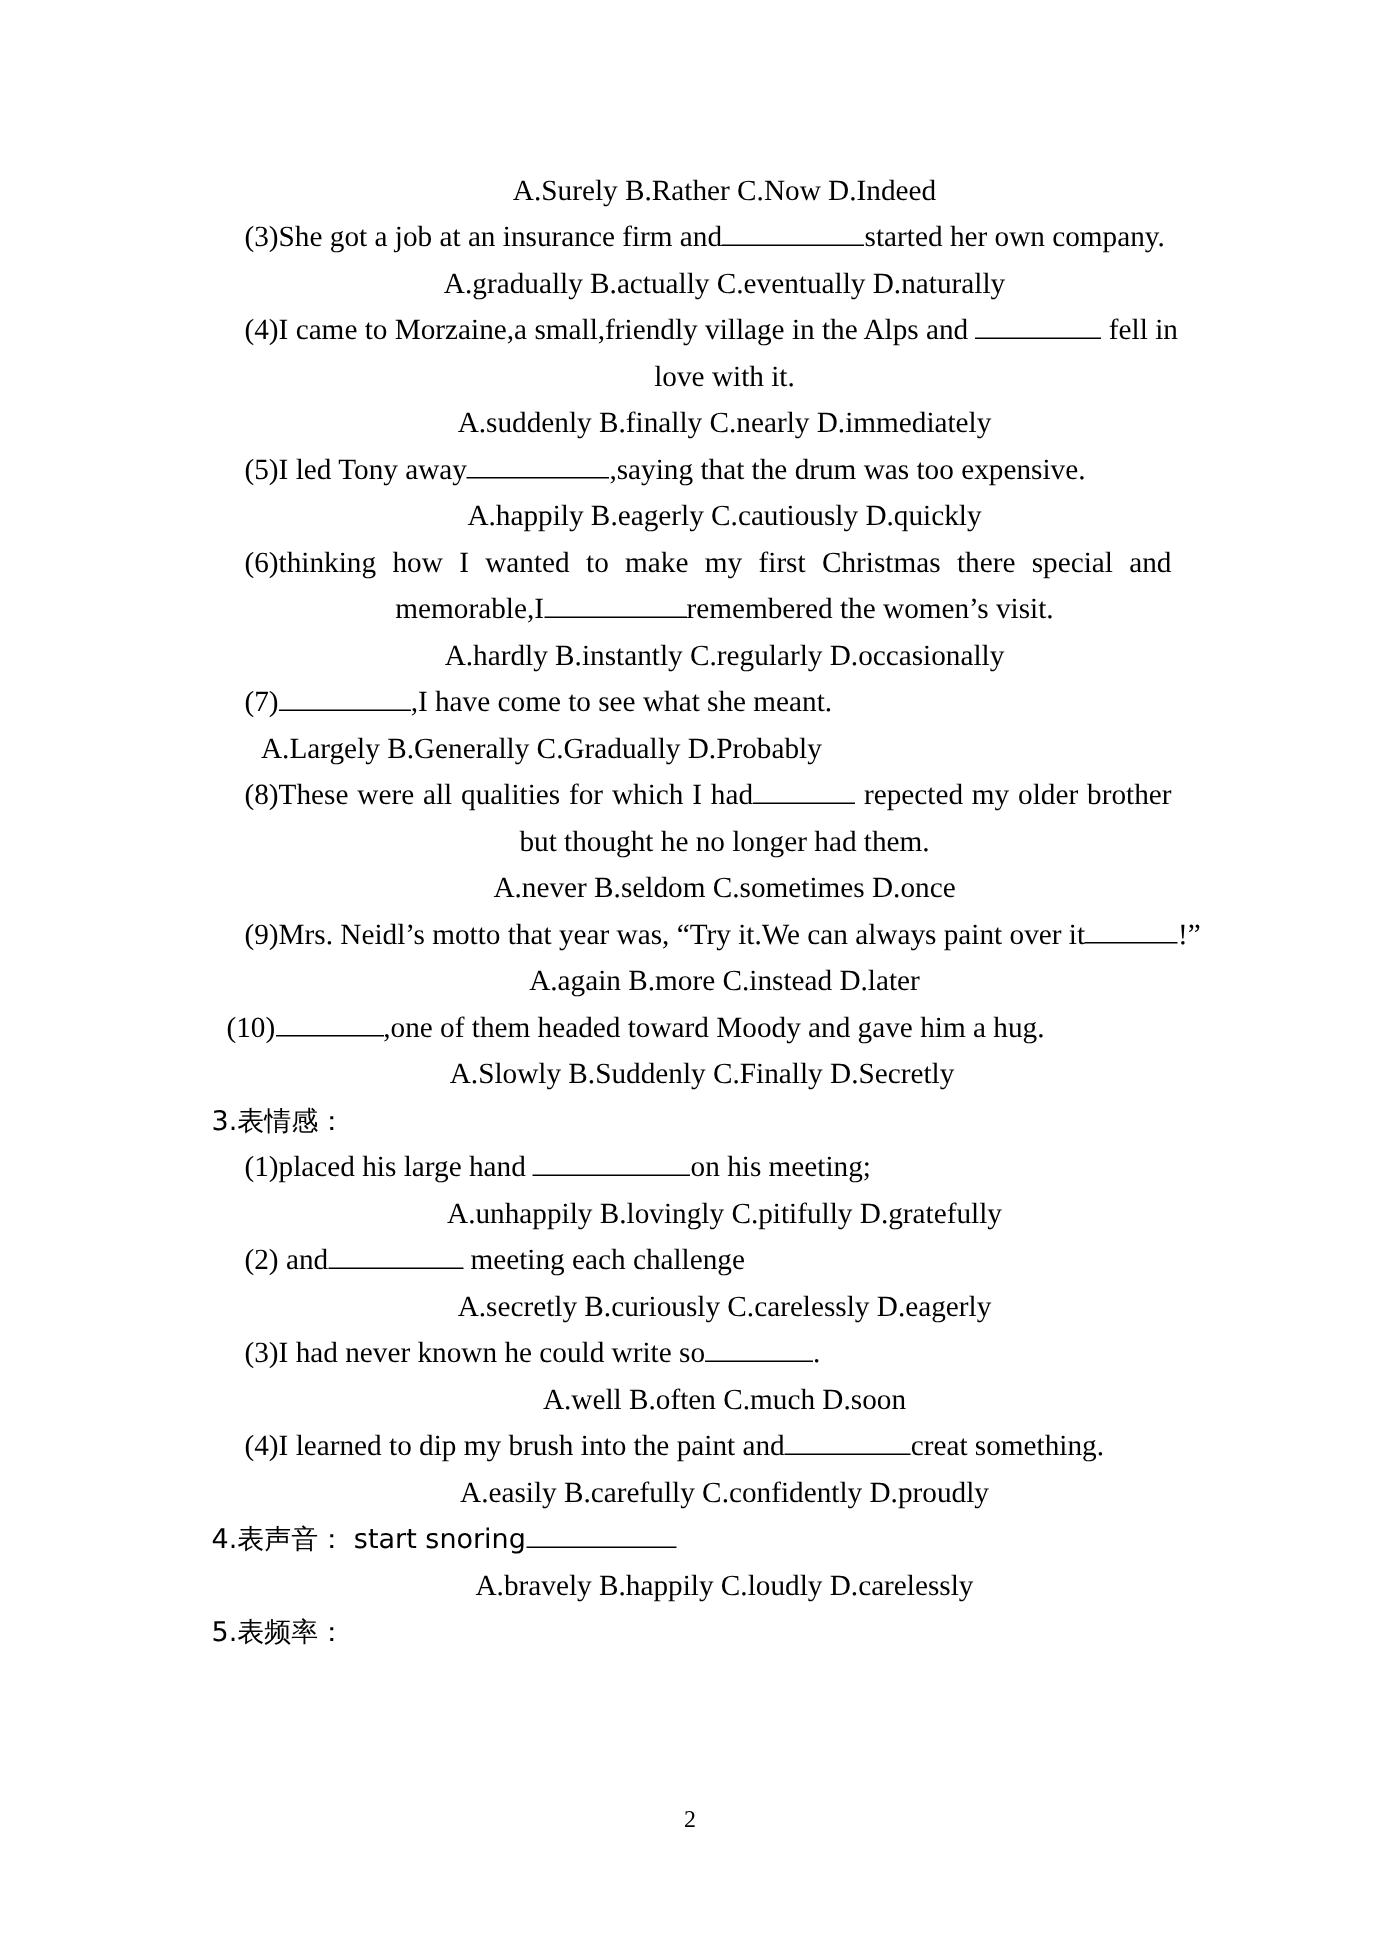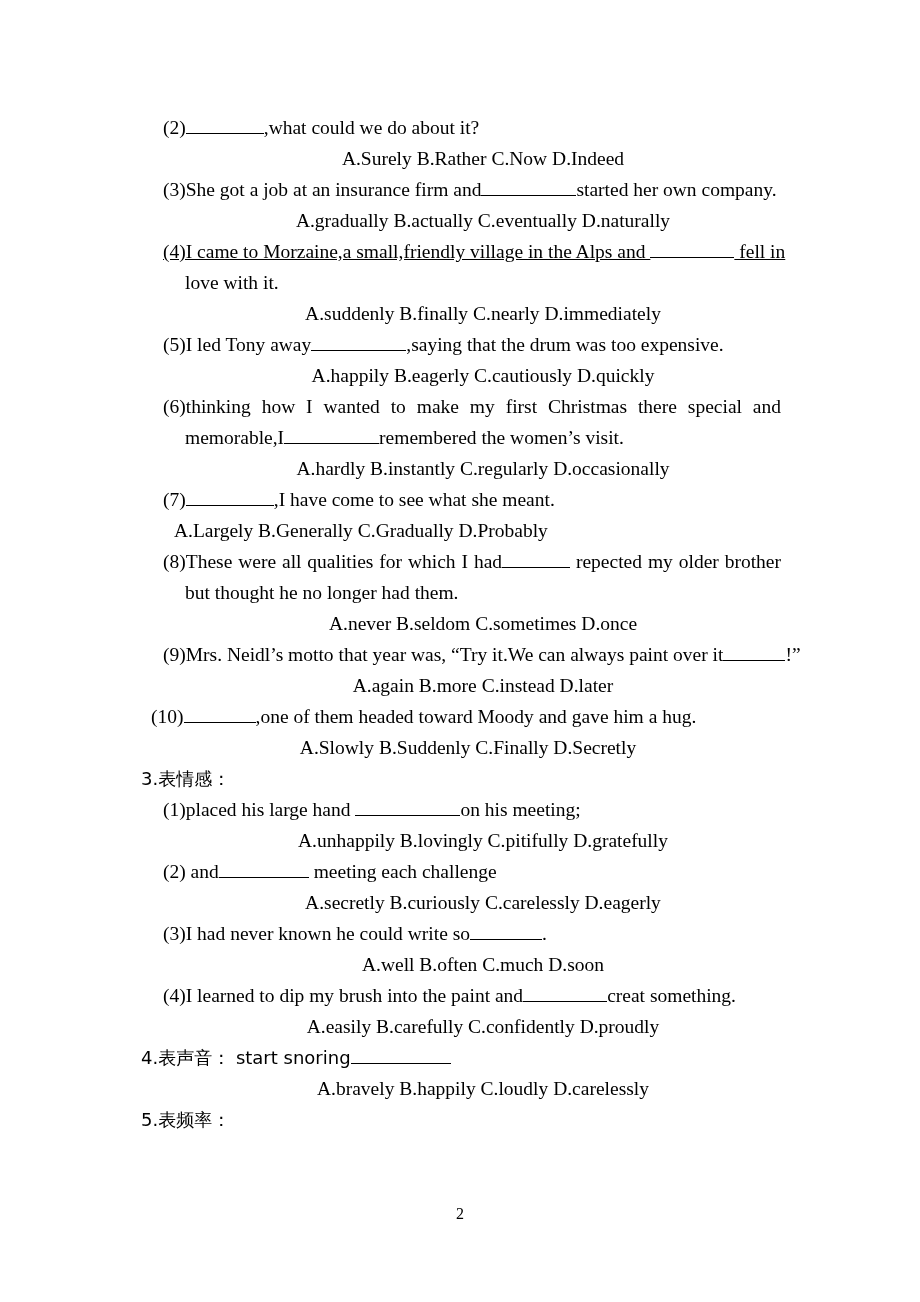--- a/index.html
+++ b/index.html
@@ -65,25 +65,25 @@
     text-align: justify;
     text-align-last: justify;
     word-spacing: 0;
   }
   
   .q-wrap {
     margin-left: 22px;
     width: 640px;
     white-space: normal;
     text-align: left;
-    text-decoration: underline;
   }
   
   .q-cont {
     margin-left: 44px;
+    text-align: center;
   }
   .opts-a { margin-left: 44px; text-align: center; }
   .opts-b { margin-left: 33px; }
 
   
   .blank {
     display: inline-block;
     border-bottom: 1px solid #000;
     height: 0.92em;
     vertical-align: baseline;
@@ -98,21 +98,20 @@
     text-align: center;
     font-size: 16px;
     font-family: "Liberation Serif", "DejaVu Serif", serif;
   }
 </style>
 </head>
 <body>
 
 <div class="page">
   <div class="content" id="content">
-      <div class="line q"><span>(2)</span><span class="blank" style="width: 78px;"></span><span>,what could we do about it?</span></div>
       <div class="line opts-a"><span>A.Surely     B.Rather     C.Now       D.Indeed</span></div>
       <div class="line q"><span>(3)She got a job at an insurance firm and</span><span class="blank" style="width: 95px;"></span><span>started her own company.</span></div>
       <div class="line opts-a"><span>A.gradually     B.actually     C.eventually       D.naturally</span></div>
       <div class="line q-wrap"><span>(4)I came to Morzaine,a small,friendly village in the Alps and </span><span class="blank" style="width: 84px;"></span><span> fell in</span></div>
       <div class="line q-cont"><span>love with it.</span></div>
       <div class="line opts-a"><span>A.suddenly    B.finally       C.nearly      D.immediately</span></div>
       <div class="line q"><span>(5)I led Tony away</span><span class="blank" style="width: 95px;"></span><span>,saying that the drum was too expensive.</span></div>
       <div class="line opts-a"><span>A.happily     B.eagerly      C.cautiously     D.quickly</span></div>
       <div class="line q-just"><span>(6)thinking how I wanted to make my first Christmas there special and</span></div>
       <div class="line q-cont"><span>memorable,I</span><span class="blank" style="width: 95px;"></span><span>remembered the women’s visit.</span></div>

